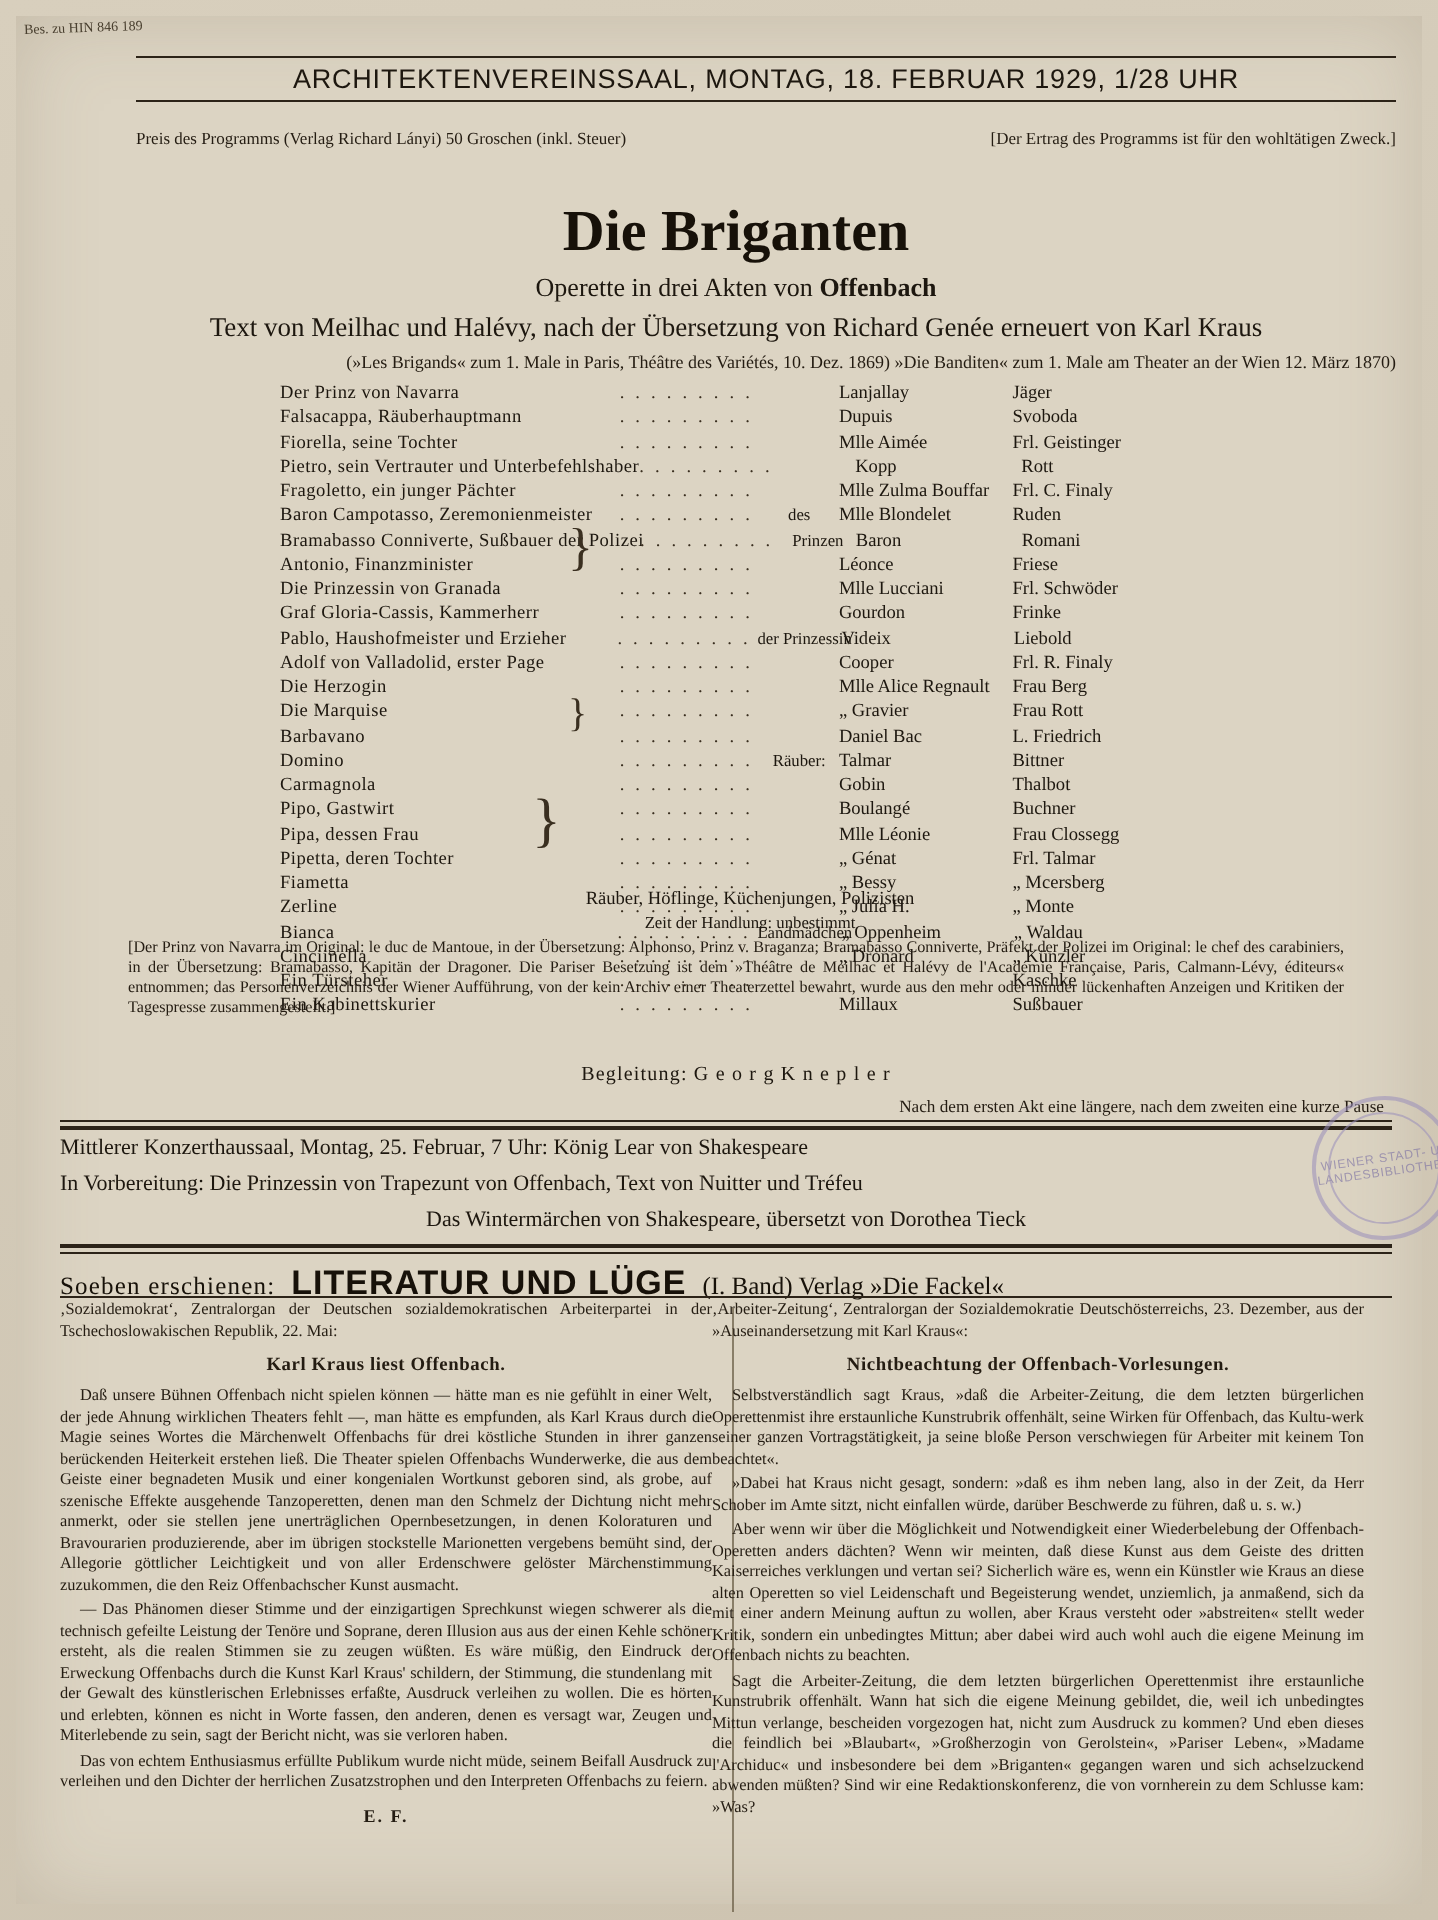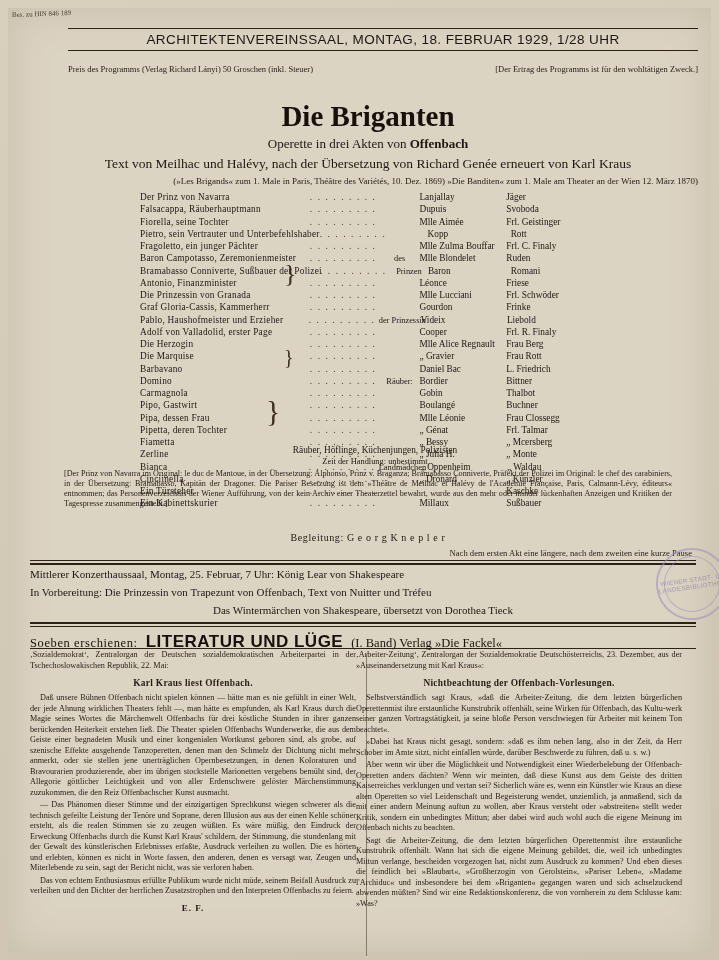--- a/index.html
+++ b/index.html
@@ -423,21 +423,21 @@
           <span class="c-role">Barbavano</span>
           <span class="c-dots">. . . . . . . . . . . . . . . .</span>
           <span class="c-mid"></span>
           <span class="c-char">Daniel Bac</span>
           <span class="c-actor">L. Friedrich</span>
         </div>
         <div class="cast-row">
           <span class="c-role">Domino</span>
           <span class="c-dots">. . . . . . . . . . . . . . . .</span>
           <span class="c-mid">Räuber:</span>
-          <span class="c-char">Bordier</span>
+          <span class="c-char">Talmar</span>
           <span class="c-actor">Bittner</span>
         </div>
         <div class="cast-row">
           <span class="c-role">Carmagnola</span>
           <span class="c-dots">. . . . . . . . . . . . . . . .</span>
           <span class="c-mid"></span>
           <span class="c-char">Gobin</span>
           <span class="c-actor">Thalbot</span>
         </div>
         <div class="cast-row">

